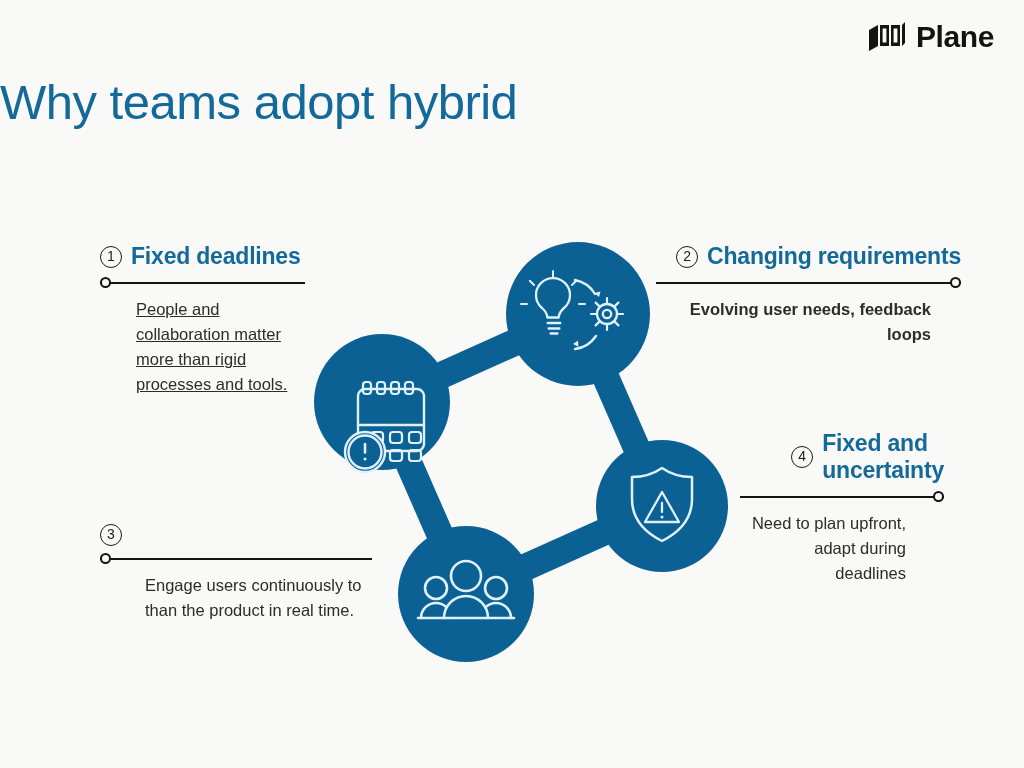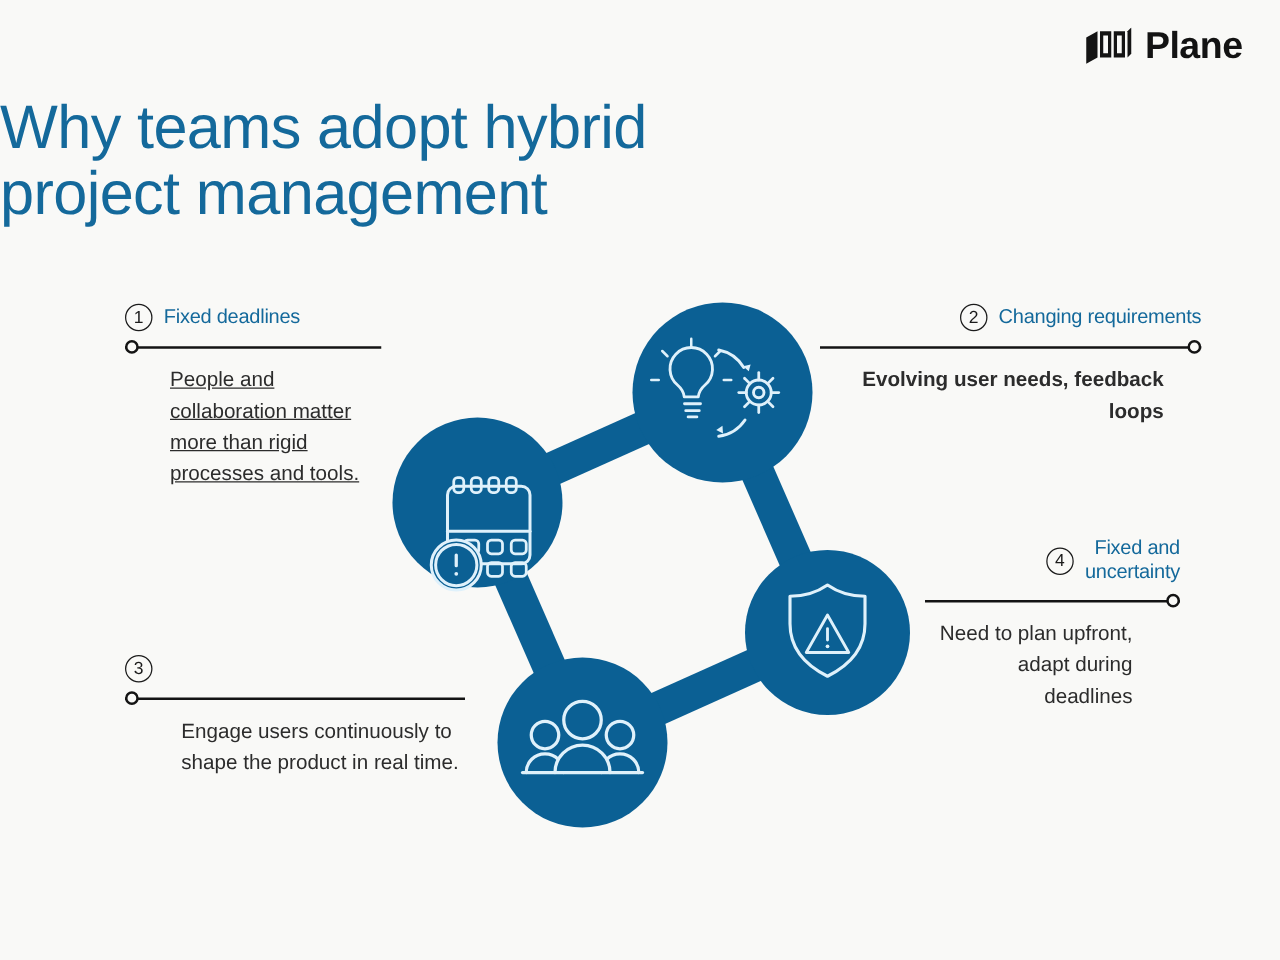--- a/index.html
+++ b/index.html
@@ -81,26 +81,26 @@
     border-radius: 50%;
     color: #1b1b1b;
     font-size: 14px;
     line-height: 19px;
     text-align: center;
     font-weight: 400;
   }
 
   .head-text {
     color: #14699b;
-    font-size: 16px;
-    font-weight: 400;
+    font-size: 23px;
+    font-weight: 700;
     line-height: 1.18;
     letter-spacing: -0.2px;
   }
-  .callout.right .head-text { text-align: right; }
+  .callout.right .head-text { text-align: left; }
 
   
   .rule {
     position: relative;
     height: 11px;
     margin-top: 7px;
   }
   .rule .bar {
     position: absolute;
     top: 5px;
@@ -156,21 +156,20 @@
         <path d="M13 3 L22 3 L22 24 L13 24 Z M15.6 6.4 L15.6 20.6 L19.4 20.6 L19.4 6.4 Z" fill="#141414" fill-rule="evenodd"></path>
         <path d="M24 3 L33 3 L33 24 L24 24 Z M26.6 6.4 L26.6 20.6 L30.4 20.6 L30.4 6.4 Z" fill="#141414" fill-rule="evenodd"></path>
         <path d="M35 3 L38 0 L38 21 L35 24 Z" fill="#141414"></path>
       </svg>
     </span>
     <span class="brand-name">Plane</span>
   </div>
 
   <h1 class="title">
     <span class="l1">Why teams adopt hybrid</span>
-    <span class="l2">project management</span>
   </h1>
 
   <div class="diagram">
     <svg width="460" height="440" viewBox="0 0 460 440">
       <g stroke="#0b6094" stroke-width="27" stroke-linecap="butt" fill="none">
         <line x1="86" y1="166" x2="282" y2="78"></line>
         <line x1="282" y1="78" x2="366" y2="270"></line>
         <line x1="366" y1="270" x2="170" y2="358"></line>
         <line x1="170" y1="358" x2="86" y2="166"></line>
       </g>
@@ -286,21 +285,21 @@
   </div>
 
   <div class="callout left" id="c3">
     <div class="callout-head">
       <span class="num">3</span>
     </div>
     <div class="rule left">
       <span class="bar"></span>
       <span class="dot"></span>
     </div>
-    <p class="body-text">Engage users continuously to shape the product in real time.</p>
+    <p class="body-text">Engage users continuously to than the product in real time.</p>
   </div>
 
   <div class="callout right" id="c4">
     <div class="callout-head">
       <span class="num">4</span>
       <span class="head-text">
         <span>Fixed and</span><br>
         <span>uncertainty</span>
       </span>
     </div>

